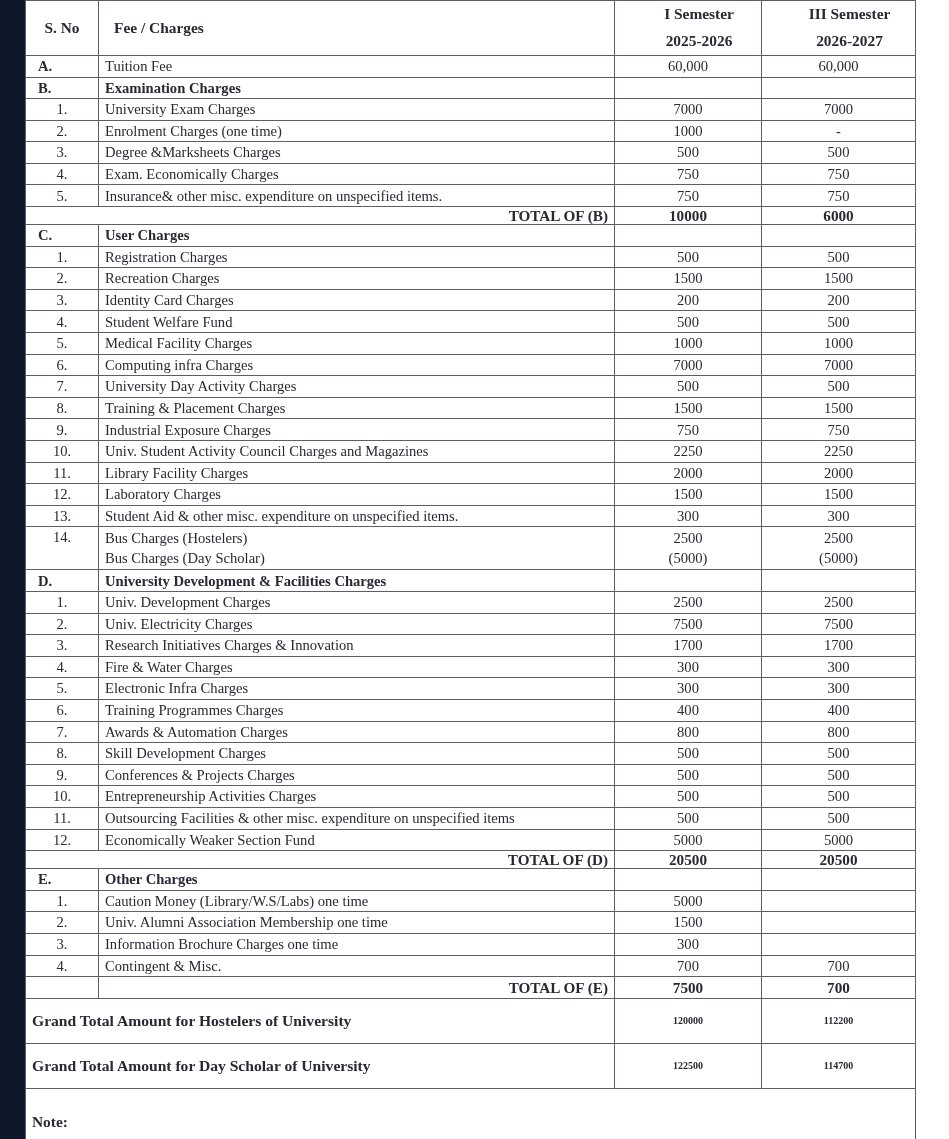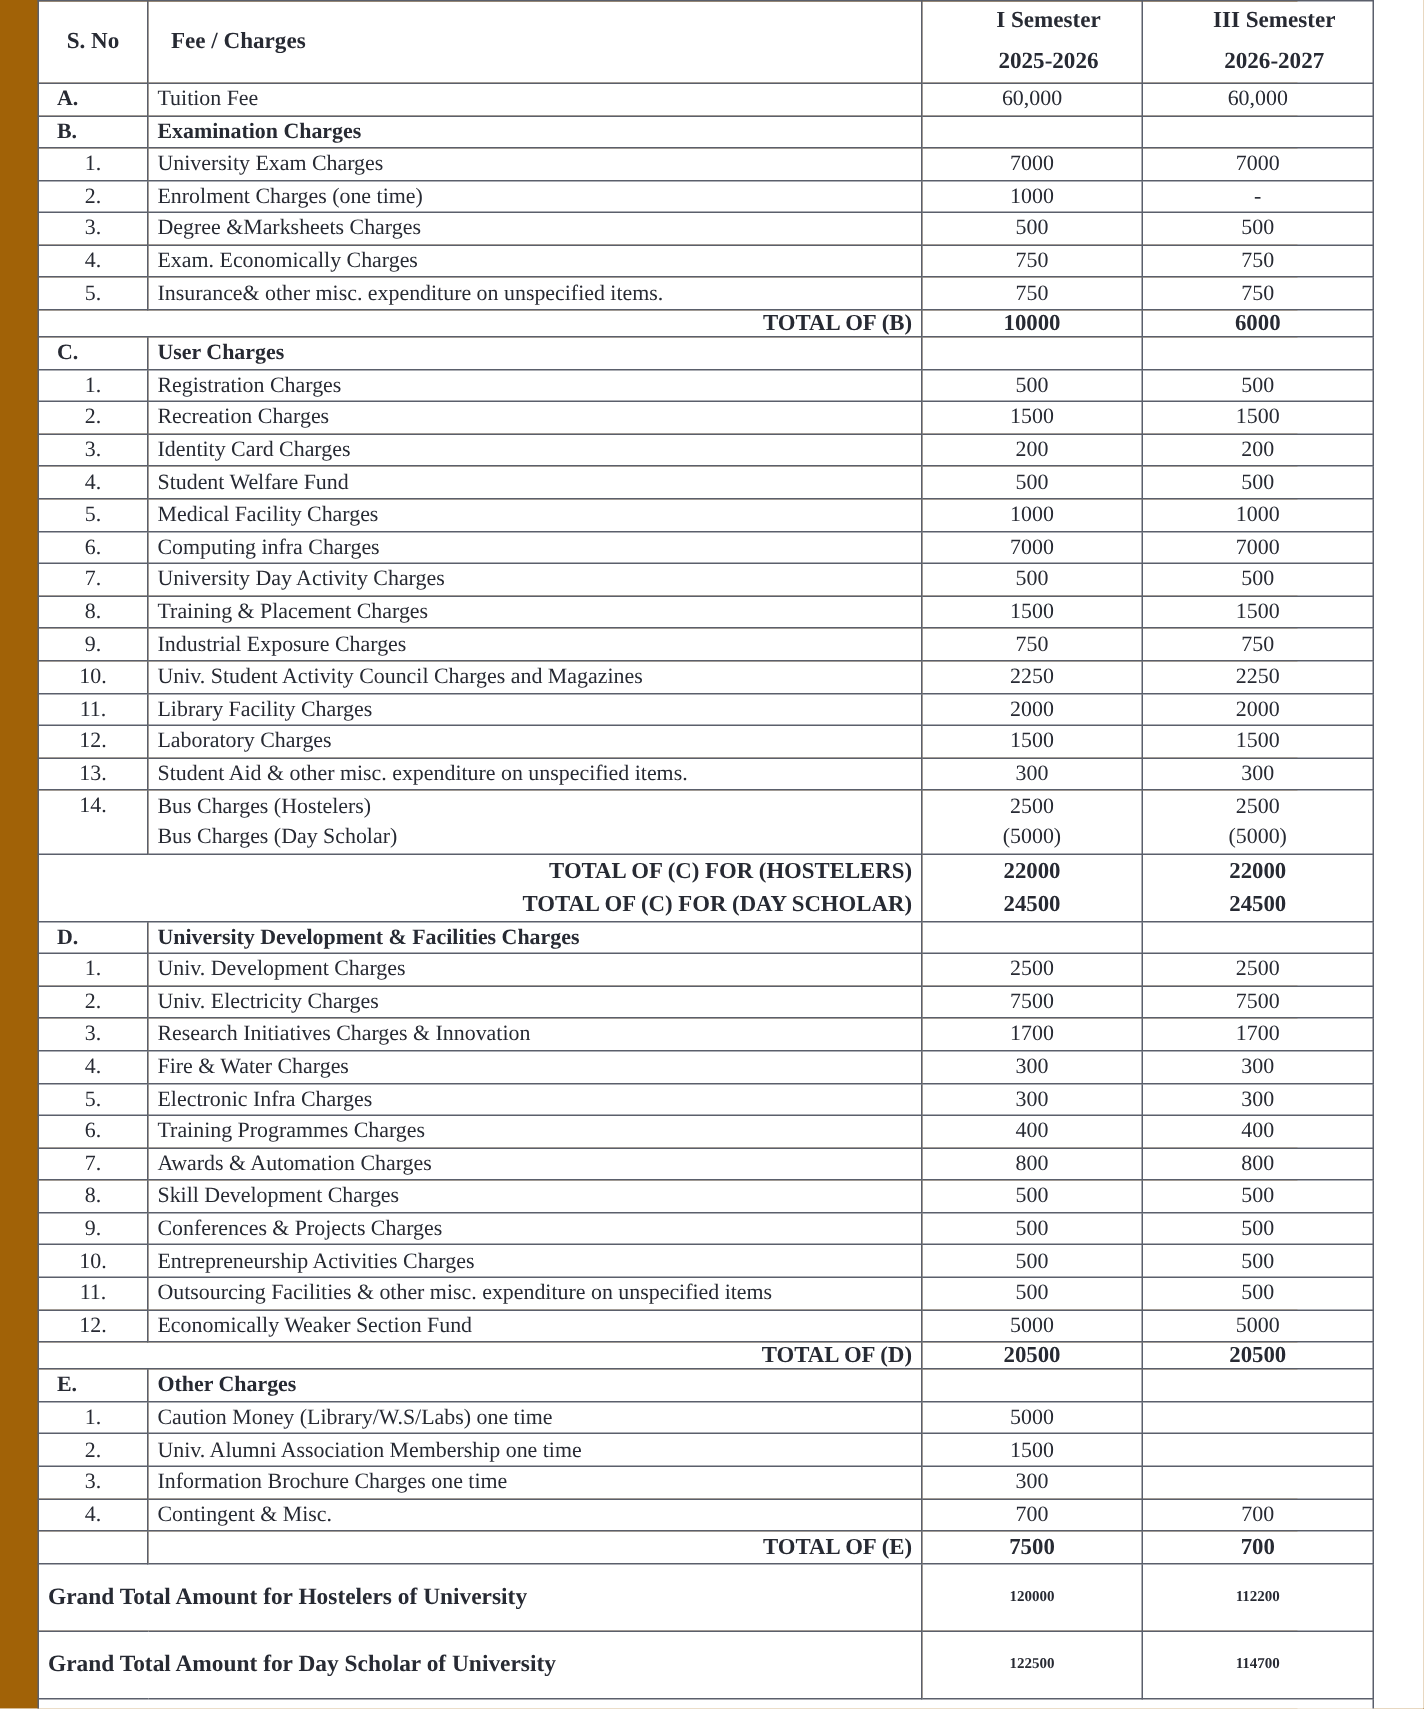--- a/index.html
+++ b/index.html
@@ -11,21 +11,21 @@
     width: 949px;
     height: 1139px;
     font-family: "Liberation Serif", "DejaVu Serif", serif;
     color: #24262f;
     overflow: hidden;
   }
   #sheet {
     position: relative;
     width: 865px;
     height: 1139px;
-    background: #a16207;
+    background: #0f172a;
   }
   table.fee-table {
     position: absolute;
     left: 25px;
     top: 0px;
     width: 890px;
     border-collapse: collapse;
     table-layout: fixed;
     font-size: 14.6px;
     color: #272a33;
@@ -275,34 +275,20 @@
         <td class="amt stack">
           <span class="ln">2500</span>
           <span class="ln">(5000)</span>
         </td>
         <td class="amt stack">
           <span class="ln">2500</span>
           <span class="ln">(5000)</span>
         </td>
       </tr>
 
-      <tr>
-        <td class="total-c" colspan="2">
-          <span class="ln">TOTAL OF (C) FOR (HOSTELERS)</span>
-          <span class="ln">TOTAL OF (C) FOR (DAY SCHOLAR)</span>
-        </td>
-        <td class="amt stack bold">
-          <span class="ln">22000</span>
-          <span class="ln">24500</span>
-        </td>
-        <td class="amt stack bold">
-          <span class="ln">22000</span>
-          <span class="ln">24500</span>
-        </td>
-      </tr>
 
       <tr>
         <td class="sno sec">D.</td>
         <td class="desc sec">University Development &amp; Facilities Charges</td>
         <td class="amt"></td>
         <td class="amt"></td>
       </tr>
       <tr>
           <td class="sno">1.</td>
           <td class="desc">Univ. Development Charges</td>

